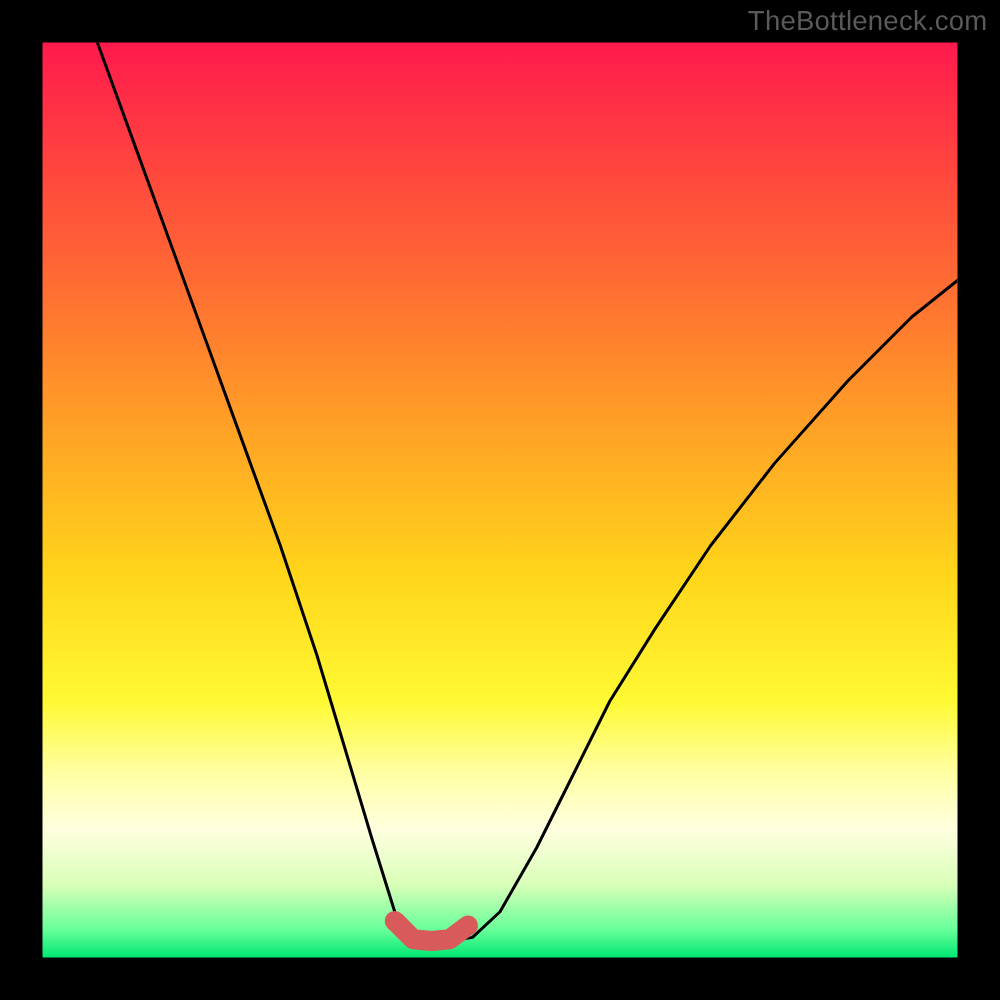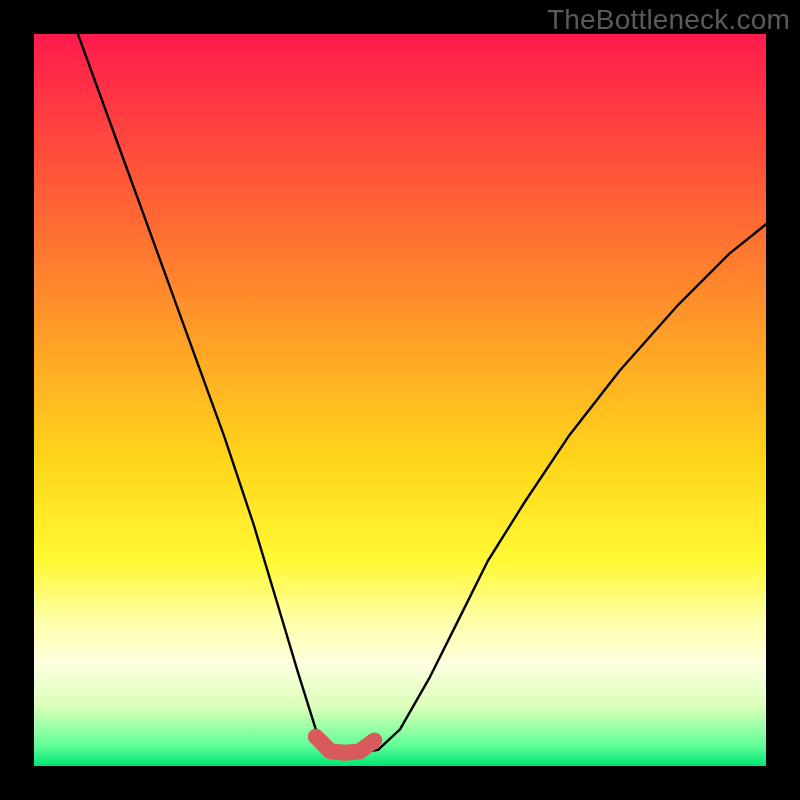--- a/index.html
+++ b/index.html
@@ -29,21 +29,21 @@
       #d9ffb8 92%,
       #66ff99 97%,
       #00e673 100%
     );
   }
   .watermark {
     position: absolute;
     top: 4px;
     right: 10px;
     font-family: Arial, Helvetica, sans-serif;
-    font-size: 28px;
+    font-size: 22px;
     font-weight: 500;
     color: #5a5a5a;
     letter-spacing: 0.2px;
     margin-left: 42px;
   }
   svg.curve {
     position: absolute;
     top: 0; left: 0;
     width: 732px; height: 732px;
   }

